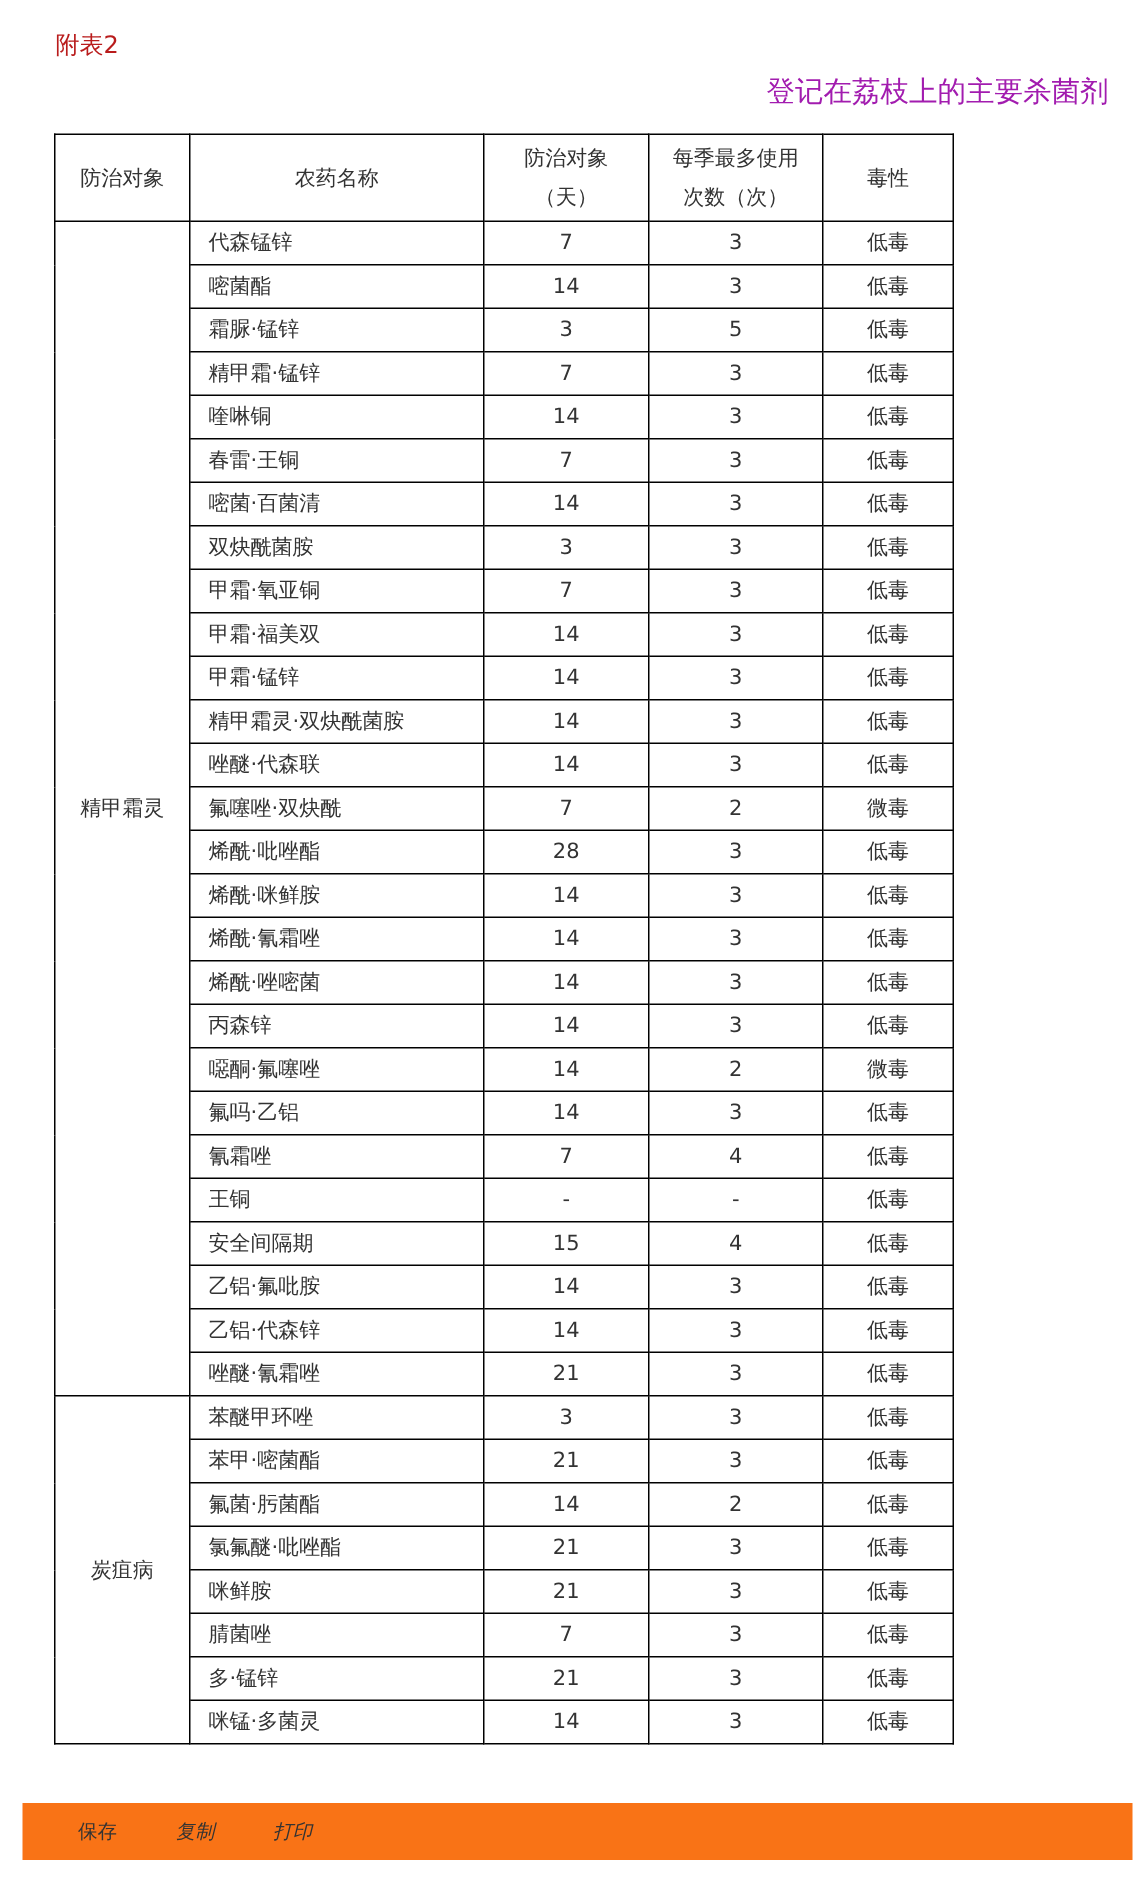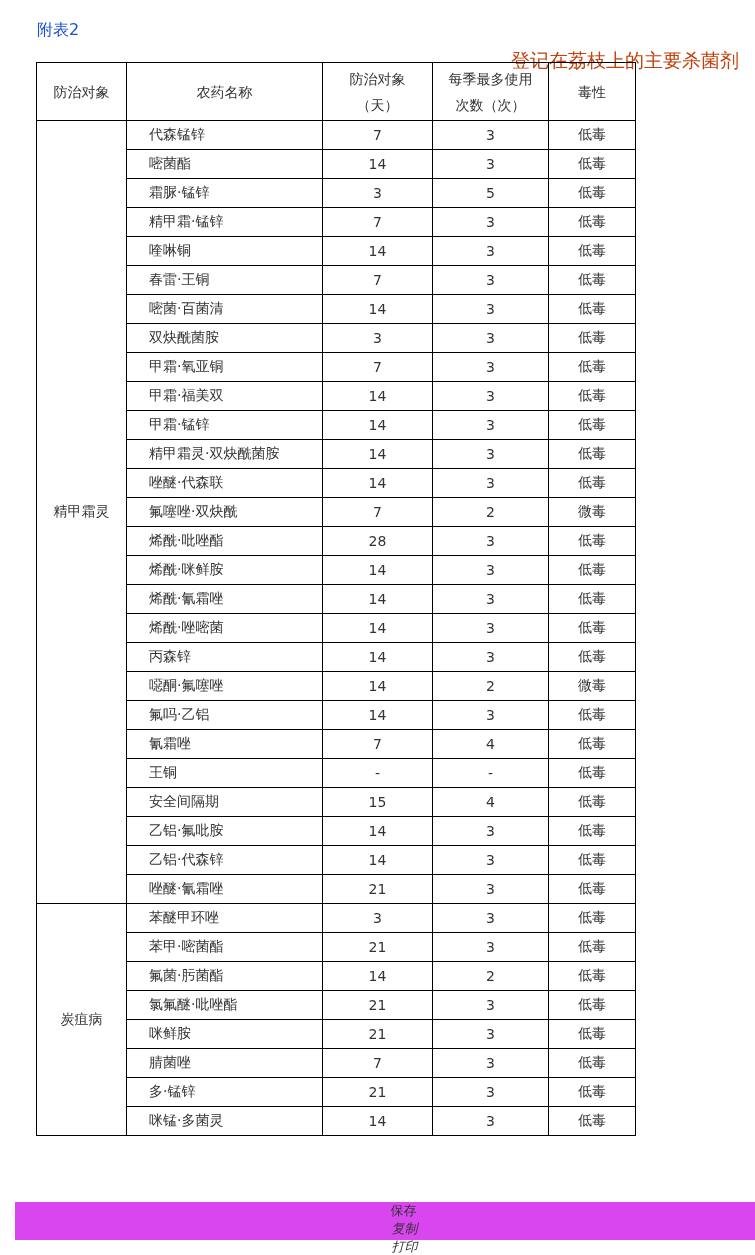--- a/index.html
+++ b/index.html
@@ -3,45 +3,45 @@
   <meta charset="utf-8">
   <style>
     html, body { margin: 0; padding: 0; background: #ffffff; }
     body {
       width: 755px; height: 1255px; position: relative; overflow: hidden;
       font-family: "DejaVu Sans", "Liberation Sans", sans-serif;
       color: #333333;
     }
     .label-top {
       position: absolute; left: 37px; top: 20px;
-      font-size: 16px; color: #1d4ed8;
+      font-size: 16px; color: #b91c1c;
     }
     .table-title {
       position: absolute; right: 16px; top: 48px;
-      font-size: 19px; color: #c2410c; white-space: nowrap;
+      font-size: 19px; color: #a21caf; white-space: nowrap;
     }
     table.main {
-      position: absolute; left: 36px; top: 62px;
+      position: absolute; left: 36px; top: 89px;
       border-collapse: collapse;
       font-size: 14px; color: #333;
       table-layout: fixed;
     }
     table.main th, table.main td {
       border: 1px solid #000;
       padding: 0; height: 28px;
       text-align: center; vertical-align: middle;
       font-weight: normal;
     }
     table.main th { height: 57px; line-height: 26px; font-size: 14px; }
-    table.main td.name { text-align: left; padding-left: 22px; }
+    table.main td.name { text-align: left; padding-left: 12px; }
     col.c1 { width: 90px; } col.c2 { width: 196px; } col.c3 { width: 110px; }
     col.c4 { width: 116px; } col.c5 { width: 87px; }
     .toolbar {
       position: absolute; left: 15px; top: 1202px; width: 740px; height: 38px;
-      background: #d946ef; display: flex; align-items: center; flex-direction: column;
+      background: #f97316; display: flex; align-items: center;
     }
     .toolbar .btn {
       font-size: 13px; color: #333; margin-left: 37px; cursor: pointer;
       background: none; border: none; padding: 0;
       font-family: "DejaVu Sans", "Liberation Sans", sans-serif;
     }
     .toolbar .btn:first-child { margin-left: 37px; }
     .toolbar .btn + .btn { margin-left: 39px; font-style: italic; }
   </style>
 </head>

